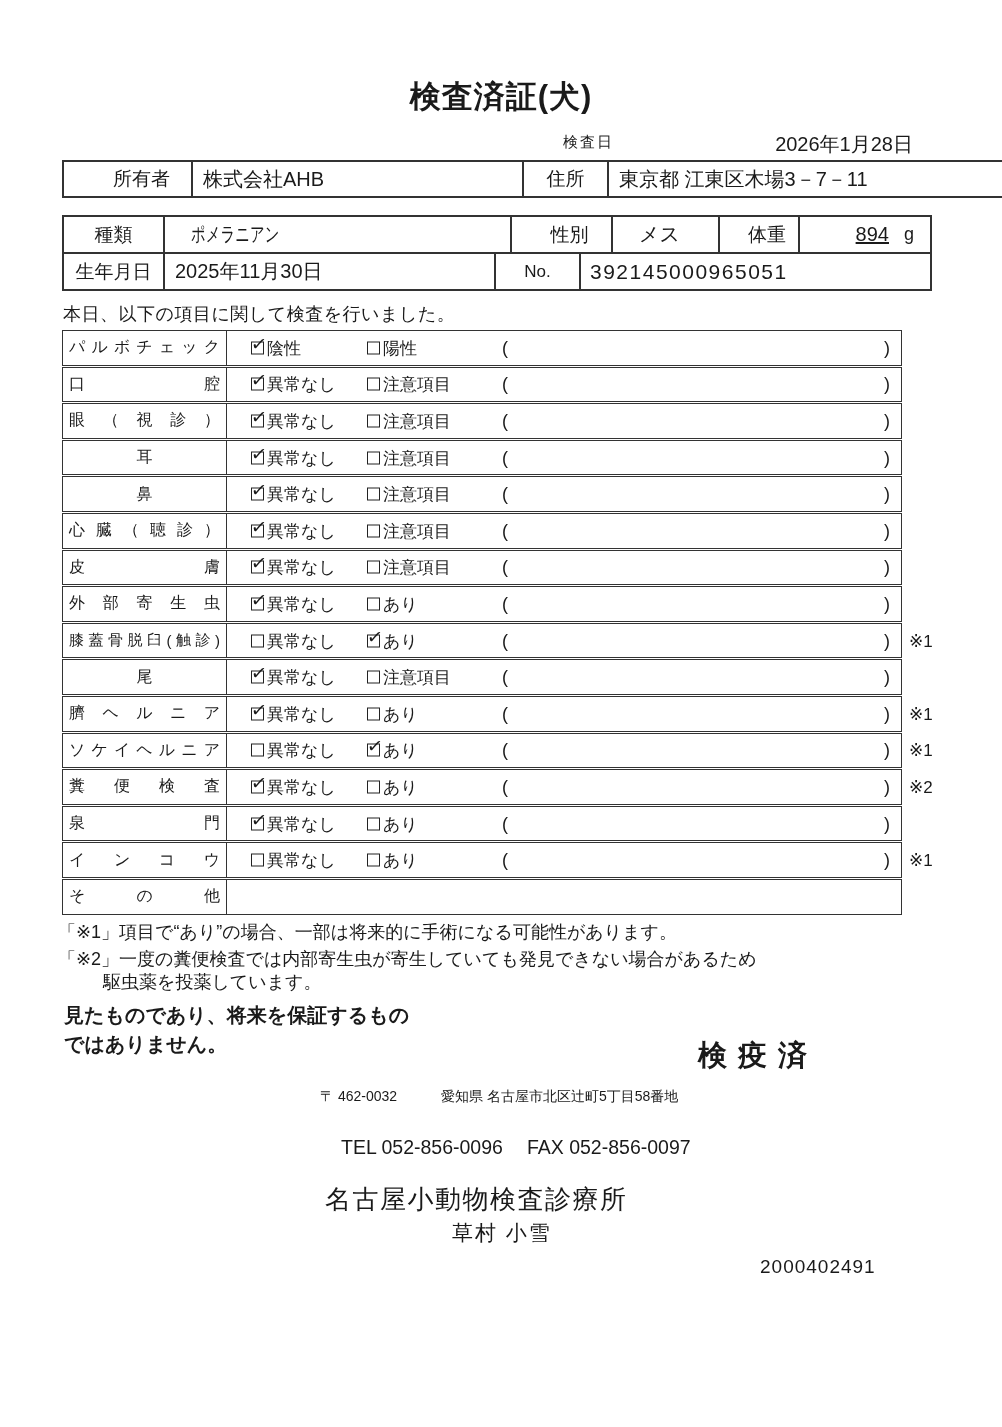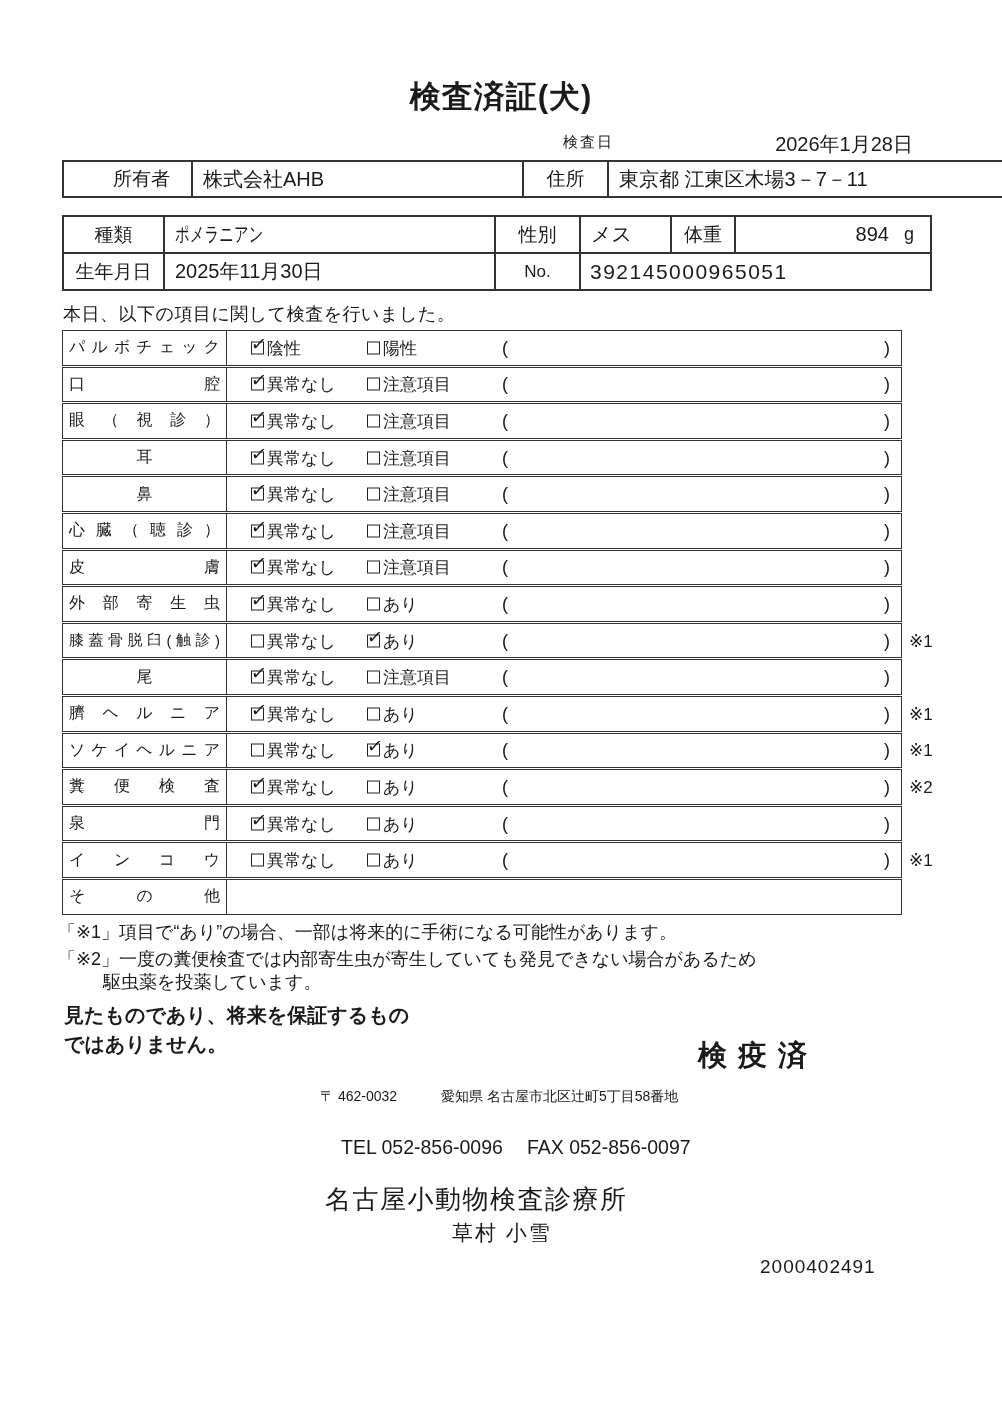--- a/index.html
+++ b/index.html
@@ -16,27 +16,27 @@
   .t1{position:absolute;top:160px;left:62px;width:956px;height:38px;border:2px solid #333;
       display:flex;box-sizing:border-box;padding-left:28px;}
   .cell{border-right:2px solid #333;display:flex;align-items:center;box-sizing:border-box;height:100%;}
   .cell.last{border-right:none;flex:1;}
   .lab{justify-content:center;font-size:19px;}
   .val{padding-left:10px;font-size:20px;}
 
   
   .t2{position:absolute;top:215px;left:62px;width:870px;height:76px;border:2px solid #333;box-sizing:border-box;}
   .t2 .row{display:flex;height:35px;}
-  .t2 .rowA{border-bottom:2px solid #333;}
+  .t2 .rowA{border-bottom:2px solid #333;gap:16px;}
   .w-species{flex:0 0 101px;}
   .w-speciesv{flex:0 0 331px;}
   .w-sex{flex:0 0 85px;}
   .w-sexv{flex:0 0 91px;}
   .w-wt{flex:0 0 64px;}
-  .wtv{flex:1;justify-content:flex-end;padding-right:16px;font-size:20px;}
+  .wtv{flex:1;justify-content:flex-end;padding-right:16px;font-size:20px;text-decoration:underline;}
   .wtv .unit{margin-left:15px;font-size:18px;}
   .cond{display:inline-block;transform:scaleX(0.72);transform-origin:0 50%;white-space:nowrap;}
   .no-lab{font-size:17px;}
   .no-val{font-size:21px;letter-spacing:1.5px;padding-left:9px;}
 
   .intro{position:absolute;top:302px;left:63px;font-size:18px;letter-spacing:0.5px;}
 
   
   .exam{position:absolute;top:330px;left:62px;width:840px;}
   .trow{position:relative;display:flex;height:35.6px;border:1.6px solid #333;

